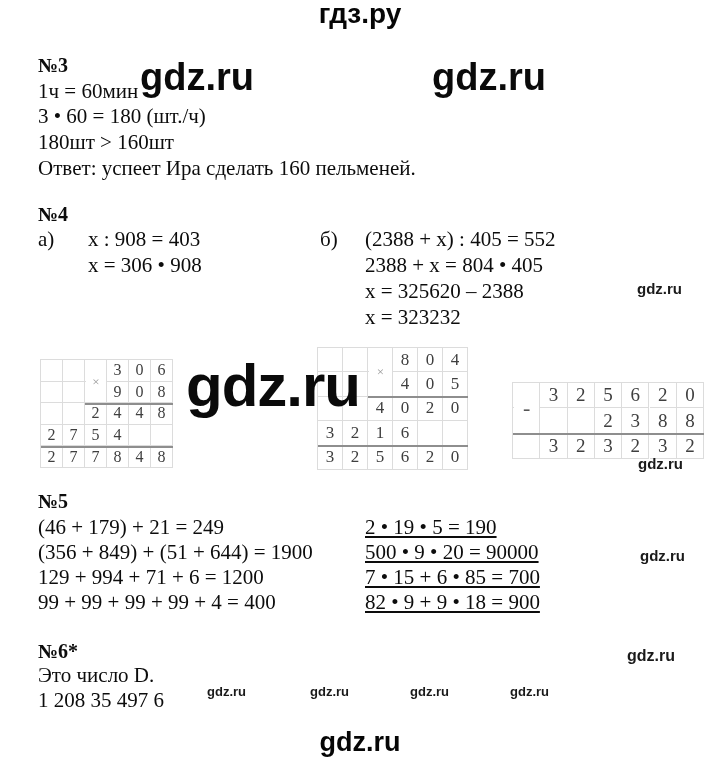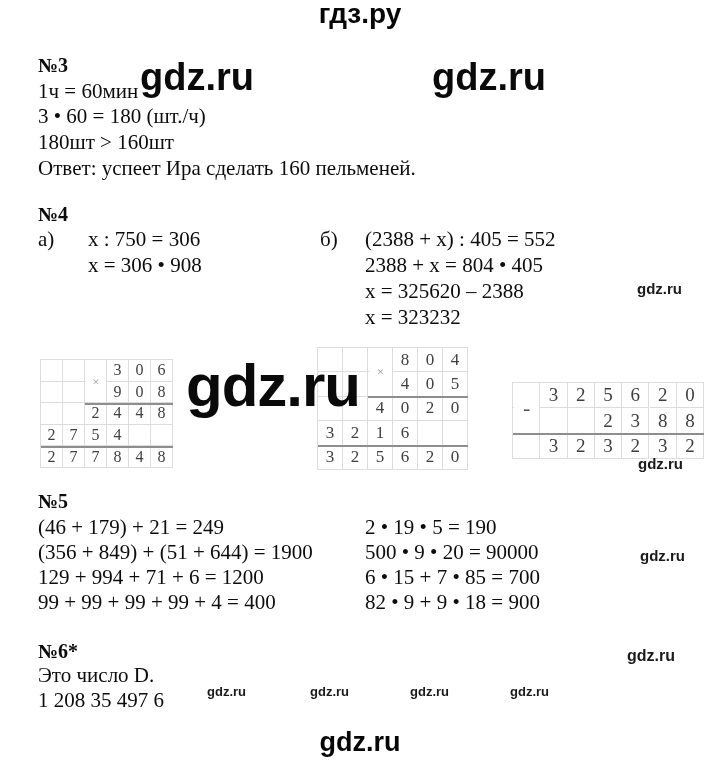--- a/index.html
+++ b/index.html
@@ -61,21 +61,21 @@
     <div class="task-num" style="line-height:25.7px;">№3</div>
     <div class="line">1ч = 60мин</div>
     <div class="line">3 • 60 = 180 (шт./ч)</div>
     <div class="line">180шт &gt; 160шт</div>
     <div class="line">Ответ: успеет Ира сделать 160 пельменей.</div>
   </section>
 
   <div class="task task-num" style="left:38px;top:202px;">№4</div>
   <div class="part-label" style="left:38px;top:226px;">а)</div>
   <section class="task lines lh26" style="left:88px;top:226px;">
-    <div class="line">x : 750 = 306</div>
+    <div class="line">x : 908 = 403</div>
     <div class="line">x = 306 • 908</div>
   </section>
   <div class="part-label" style="left:320px;top:226px;">б)</div>
   <section class="task lines lh26" style="left:365px;top:226px;">
     <div class="line">(2388 + x) : 405 = 552</div>
     <div class="line">2388 + x = 804 • 405</div>
     <div class="line">x = 325620 – 2388</div>
     <div class="line">x = 323232</div>
   </section>
 
@@ -177,24 +177,24 @@
       <div class="gline" style="left: 0px; top: 50.3px; width: 191.1px; height: 2px;"></div>
     </div>
 
   <div class="task task-num" style="left:38px;top:489px;">№5</div>
   <section class="task lines lh25" style="left:38px;top:515px;">
     <div class="line">(46 + 179) + 21 = 249</div>
     <div class="line">(356 + 849) + (51 + 644) = 1900</div>
     <div class="line">129 + 994 + 71 + 6 = 1200</div>
     <div class="line">99 + 99 + 99 + 99 + 4 = 400</div>
   </section>
-  <section class="task lines lh25" style="left:365px;top:515px;">
+  <section class="task lines lh25" style="left:365px;top:515px;text-decoration:underline;">
     <div class="line">2 • 19 • 5 = 190</div>
     <div class="line">500 • 9 • 20 = 90000</div>
-    <div class="line">6 • 15 + 7 • 85 = 700</div>
+    <div class="line">7 • 15 + 6 • 85 = 700</div>
     <div class="line">82 • 9 + 9 • 18 = 900</div>
   </section>
 
   <div class="task task-num" style="left:38px;top:639px;">№6*</div>
   <section class="task lines lh245" style="left:38px;top:663px;">
     <div class="line">Это число D.</div>
     <div class="line">1 208 35 497 6</div>
   </section>
 
   <div class="site-footer">gdz.ru</div>

